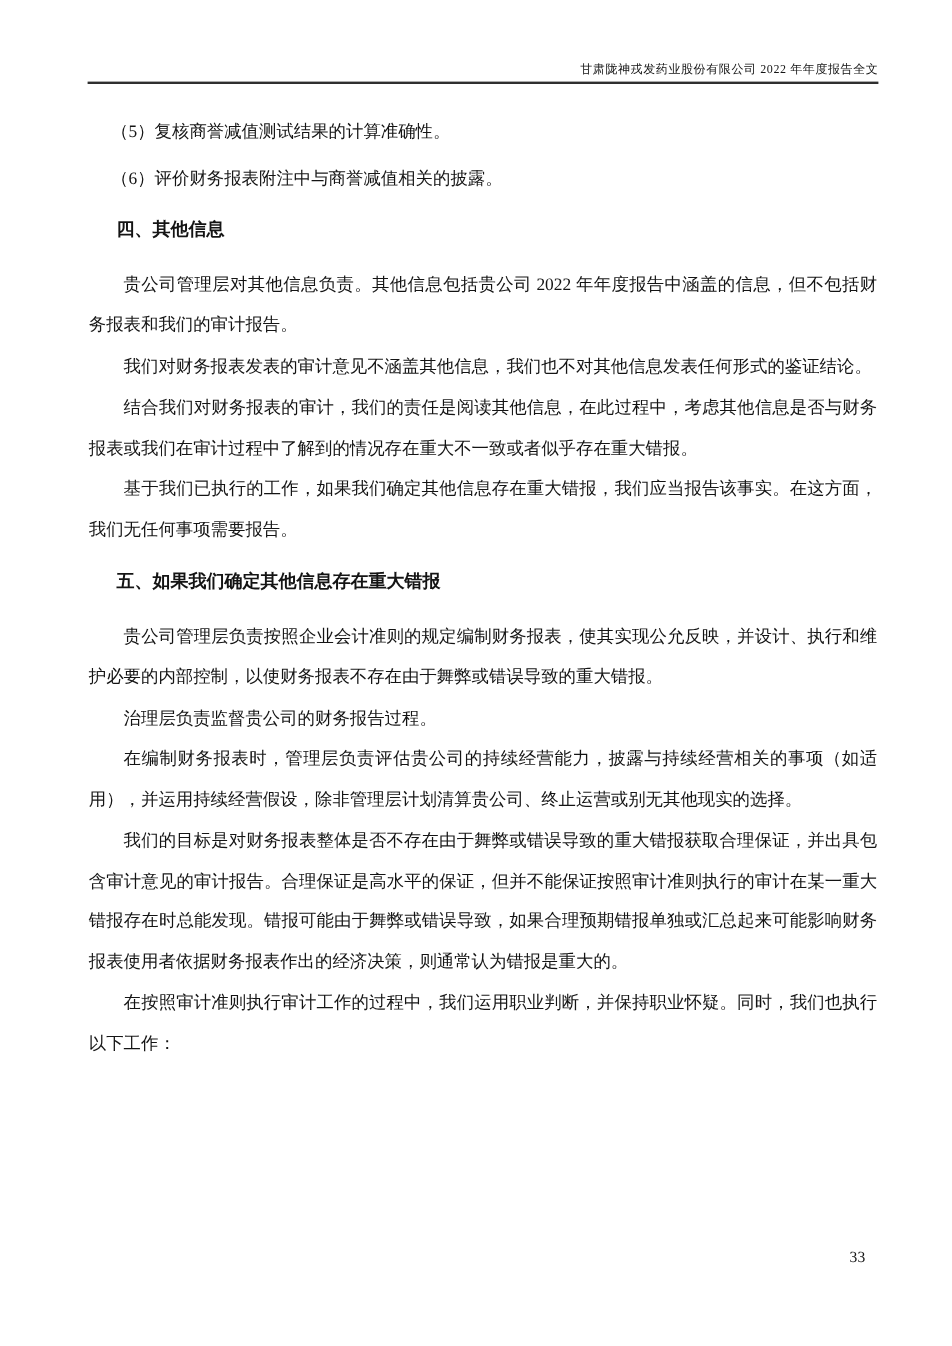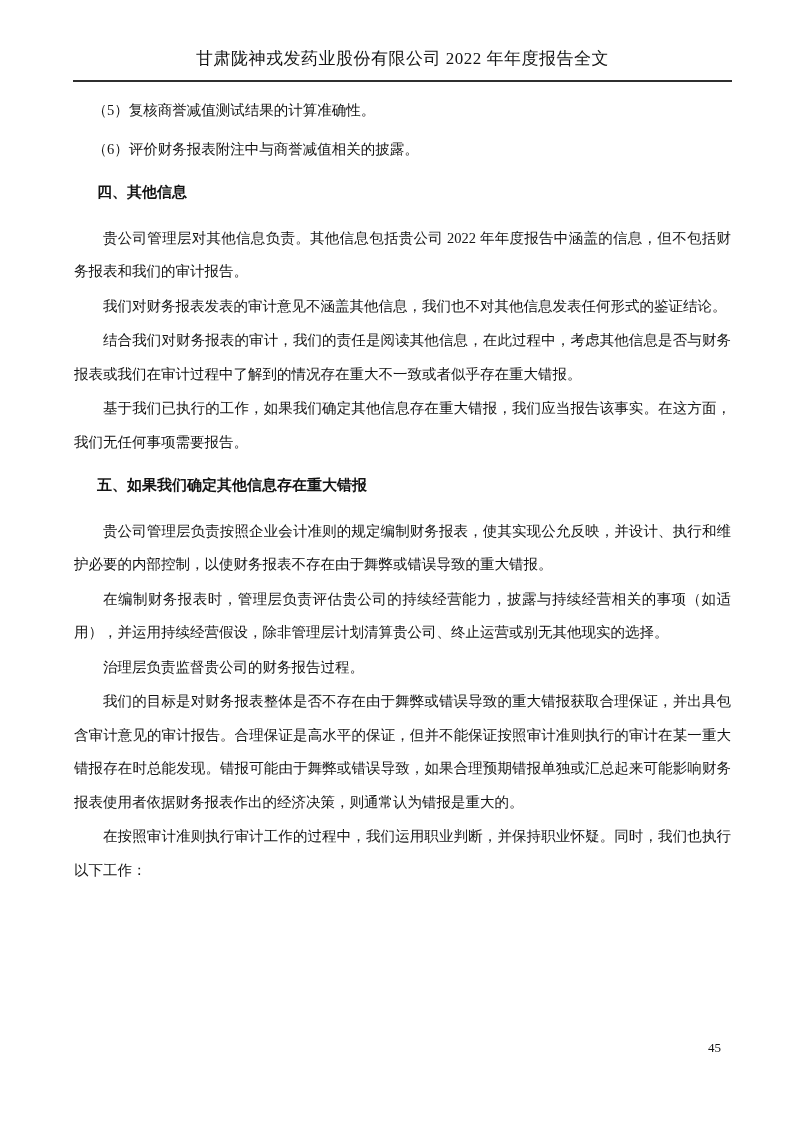--- a/index.html
+++ b/index.html
@@ -14,25 +14,25 @@
     background: #ffffff;
     overflow: hidden;
     font-family: "Liberation Serif", "DejaVu Serif", serif;
     color: #141414;
   }
   .page-header {
     position: absolute;
     left: 73px;
     top: 50px;
     width: 659px;
-    text-align: center;
-    font-size: 17px;
+    text-align: right;
+    font-size: 10px;
     line-height: 18px;
     letter-spacing: 0.5px;
-    padding-bottom: 12px;
+    padding-bottom: 0;
     border-bottom: 2px solid #2f2f2f;
   }
   .document-body {
     position: absolute;
     left: 73px;
     top: 94px;
     width: 659px;
     font-size: 14.5px;
     line-height: 33.5px;
     text-align: justify;
@@ -73,21 +73,21 @@
 
   <p class="list-item">（5）复核商誉减值测试结果的计算准确性。</p>
       <p class="list-item">（6）评价财务报表附注中与商誉减值相关的披露。</p>
       <h2 class="heading">四、其他信息</h2>
       <p class="paragraph">贵公司管理层对其他信息负责。其他信息包括贵公司 2022 年年度报告中涵盖的信息，但不包括财务报表和我们的审计报告。</p>
       <p class="paragraph">我们对财务报表发表的审计意见不涵盖其他信息，我们也不对其他信息发表任何形式的鉴证结论。</p>
       <p class="paragraph">结合我们对财务报表的审计，我们的责任是阅读其他信息，在此过程中，考虑其他信息是否与财务报表或我们在审计过程中了解到的情况存在重大不一致或者似乎存在重大错报。</p>
       <p class="paragraph">基于我们已执行的工作，如果我们确定其他信息存在重大错报，我们应当报告该事实。在这方面，我们无任何事项需要报告。</p>
       <h2 class="heading">五、如果我们确定其他信息存在重大错报</h2>
       <p class="paragraph">贵公司管理层负责按照企业会计准则的规定编制财务报表，使其实现公允反映，并设计、执行和维护必要的内部控制，以使财务报表不存在由于舞弊或错误导致的重大错报。</p>
+      <p class="paragraph">治理层负责监督贵公司的财务报告过程。</p>
       <p class="paragraph">在编制财务报表时，管理层负责评估贵公司的持续经营能力，披露与持续经营相关的事项（如适用），并运用持续经营假设，除非管理层计划清算贵公司、终止运营或别无其他现实的选择。</p>
-      <p class="paragraph">治理层负责监督贵公司的财务报告过程。</p>
       <p class="paragraph">我们的目标是对财务报表整体是否不存在由于舞弊或错误导致的重大错报获取合理保证，并出具包含审计意见的审计报告。合理保证是高水平的保证，但并不能保证按照审计准则执行的审计在某一重大错报存在时总能发现。错报可能由于舞弊或错误导致，如果合理预期错报单独或汇总起来可能影响财务报表使用者依据财务报表作出的经济决策，则通常认为错报是重大的。</p>
       <p class="paragraph">在按照审计准则执行审计工作的过程中，我们运用职业判断，并保持职业怀疑。同时，我们也执行以下工作：</p>
     </div>
 
-  <div class="page-number">45</div>
+  <div class="page-number">33</div>
 
 </div>
 
 </body></html>

